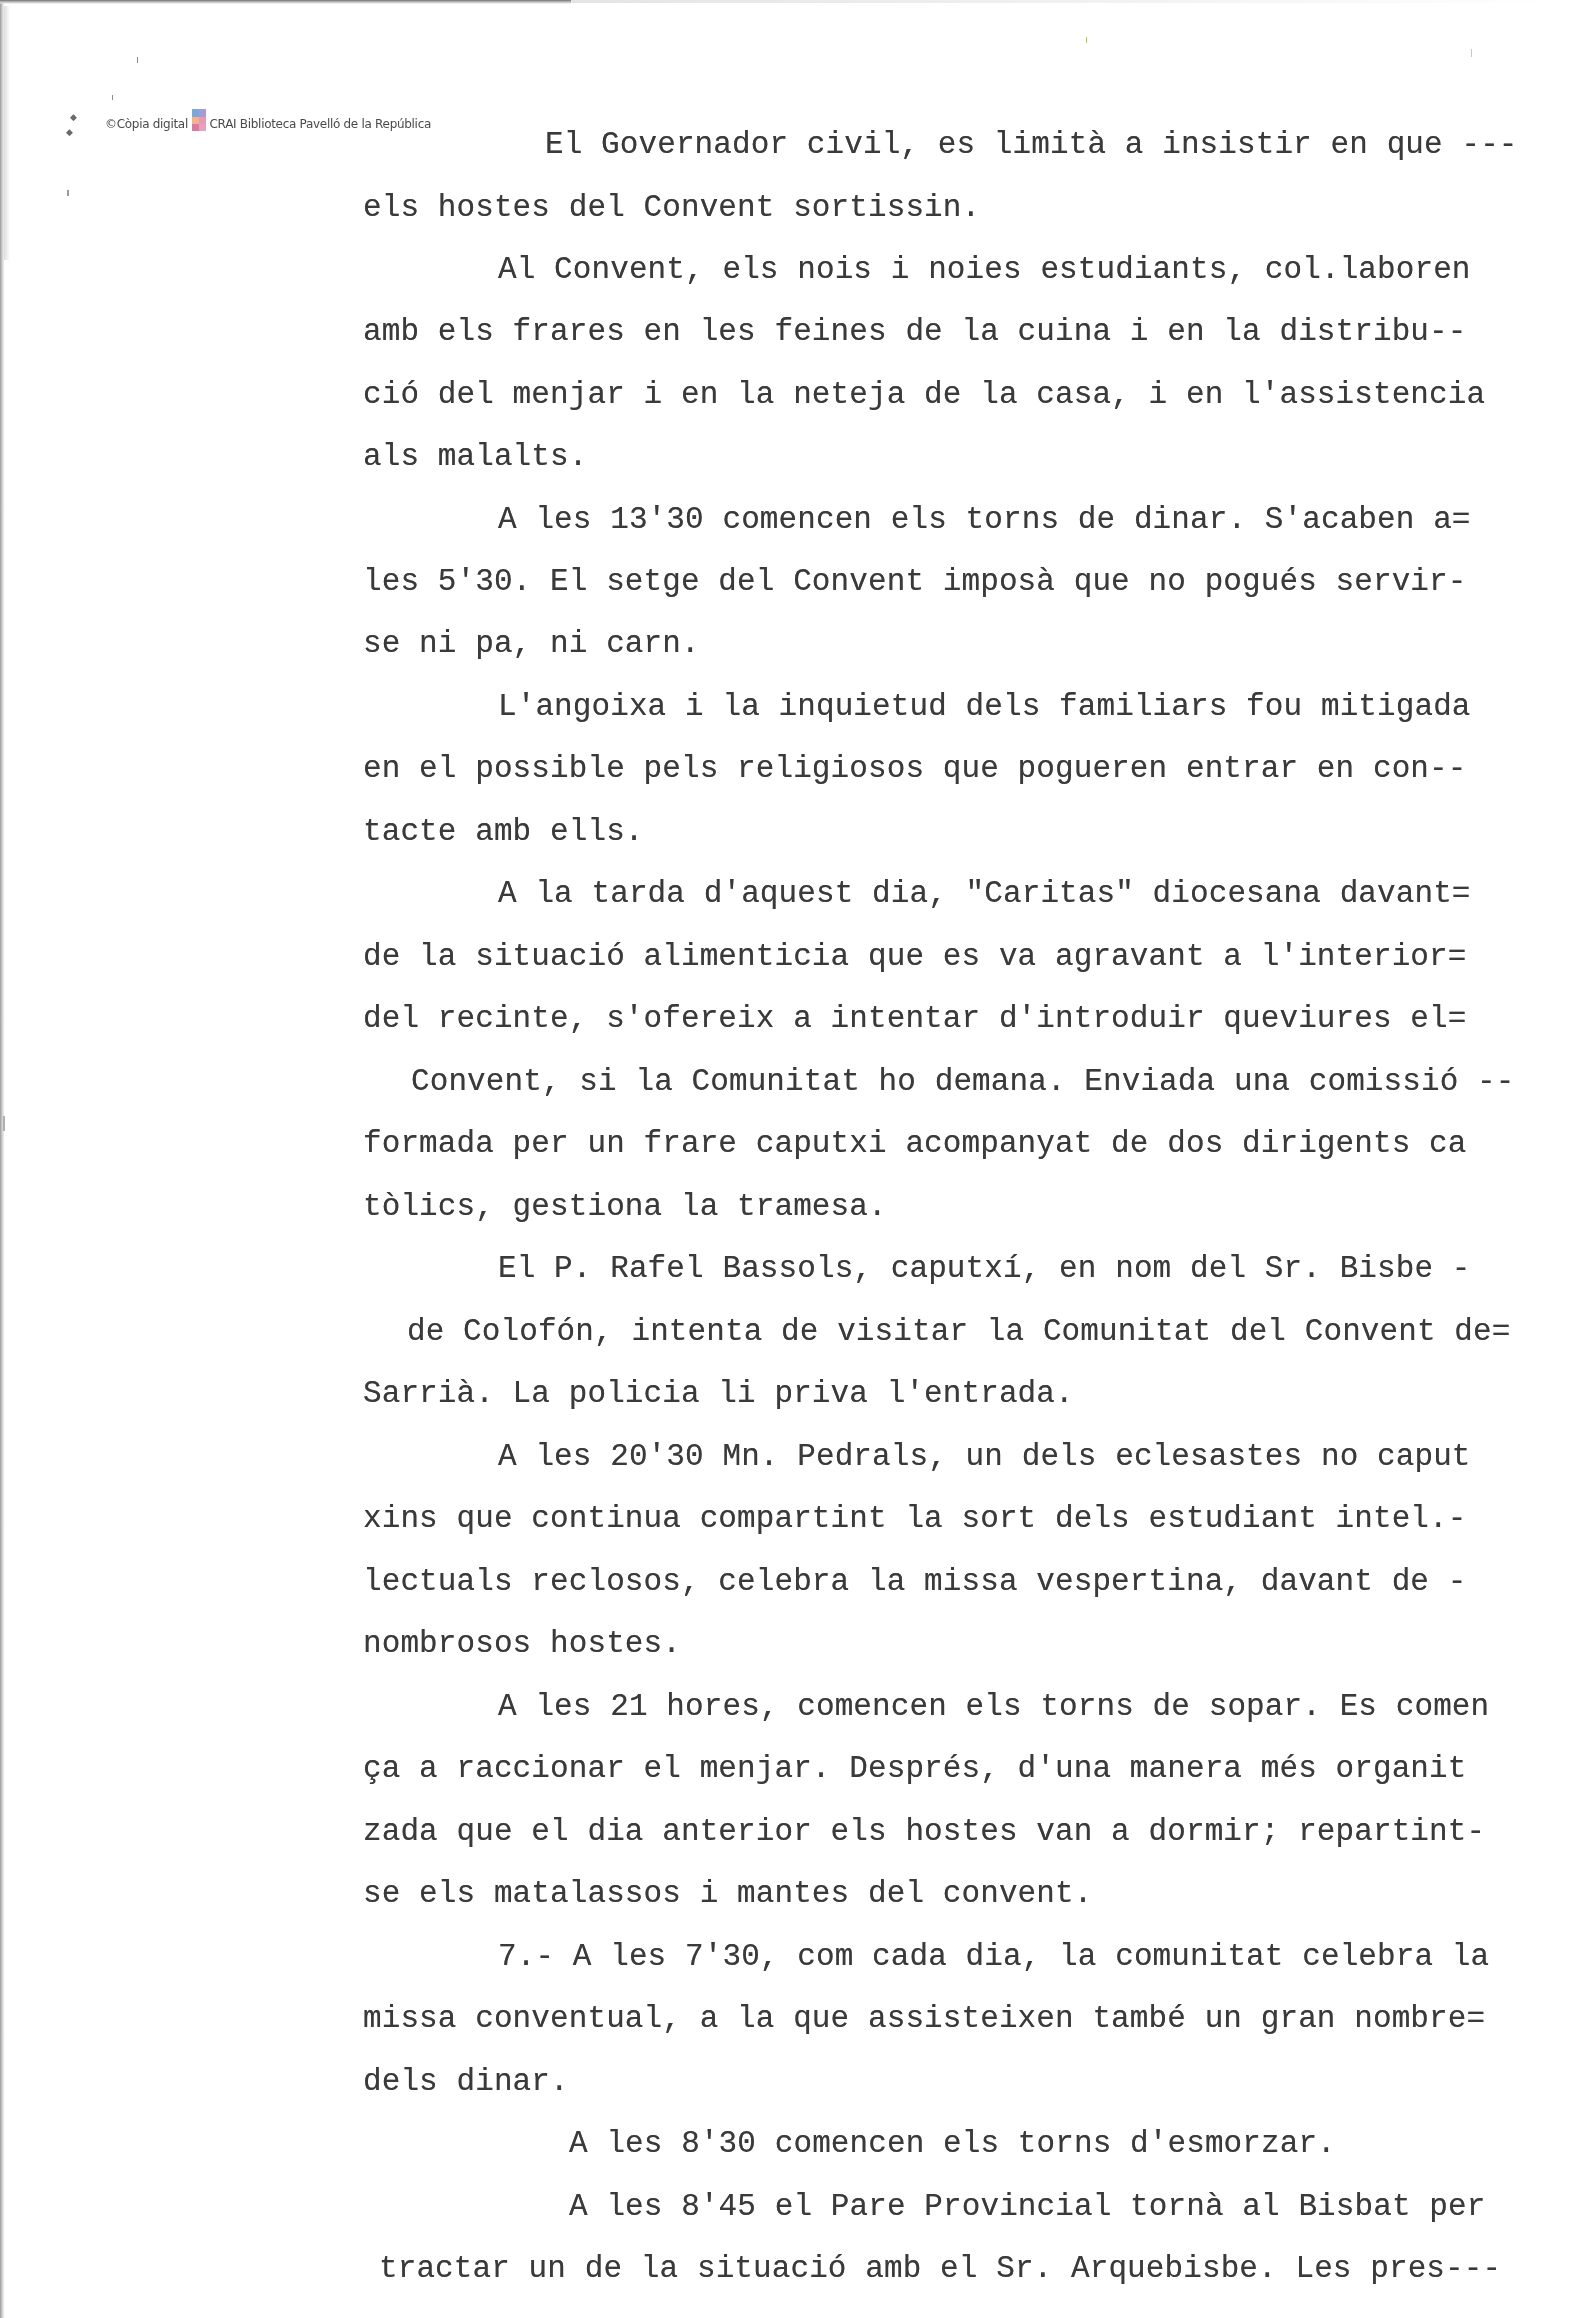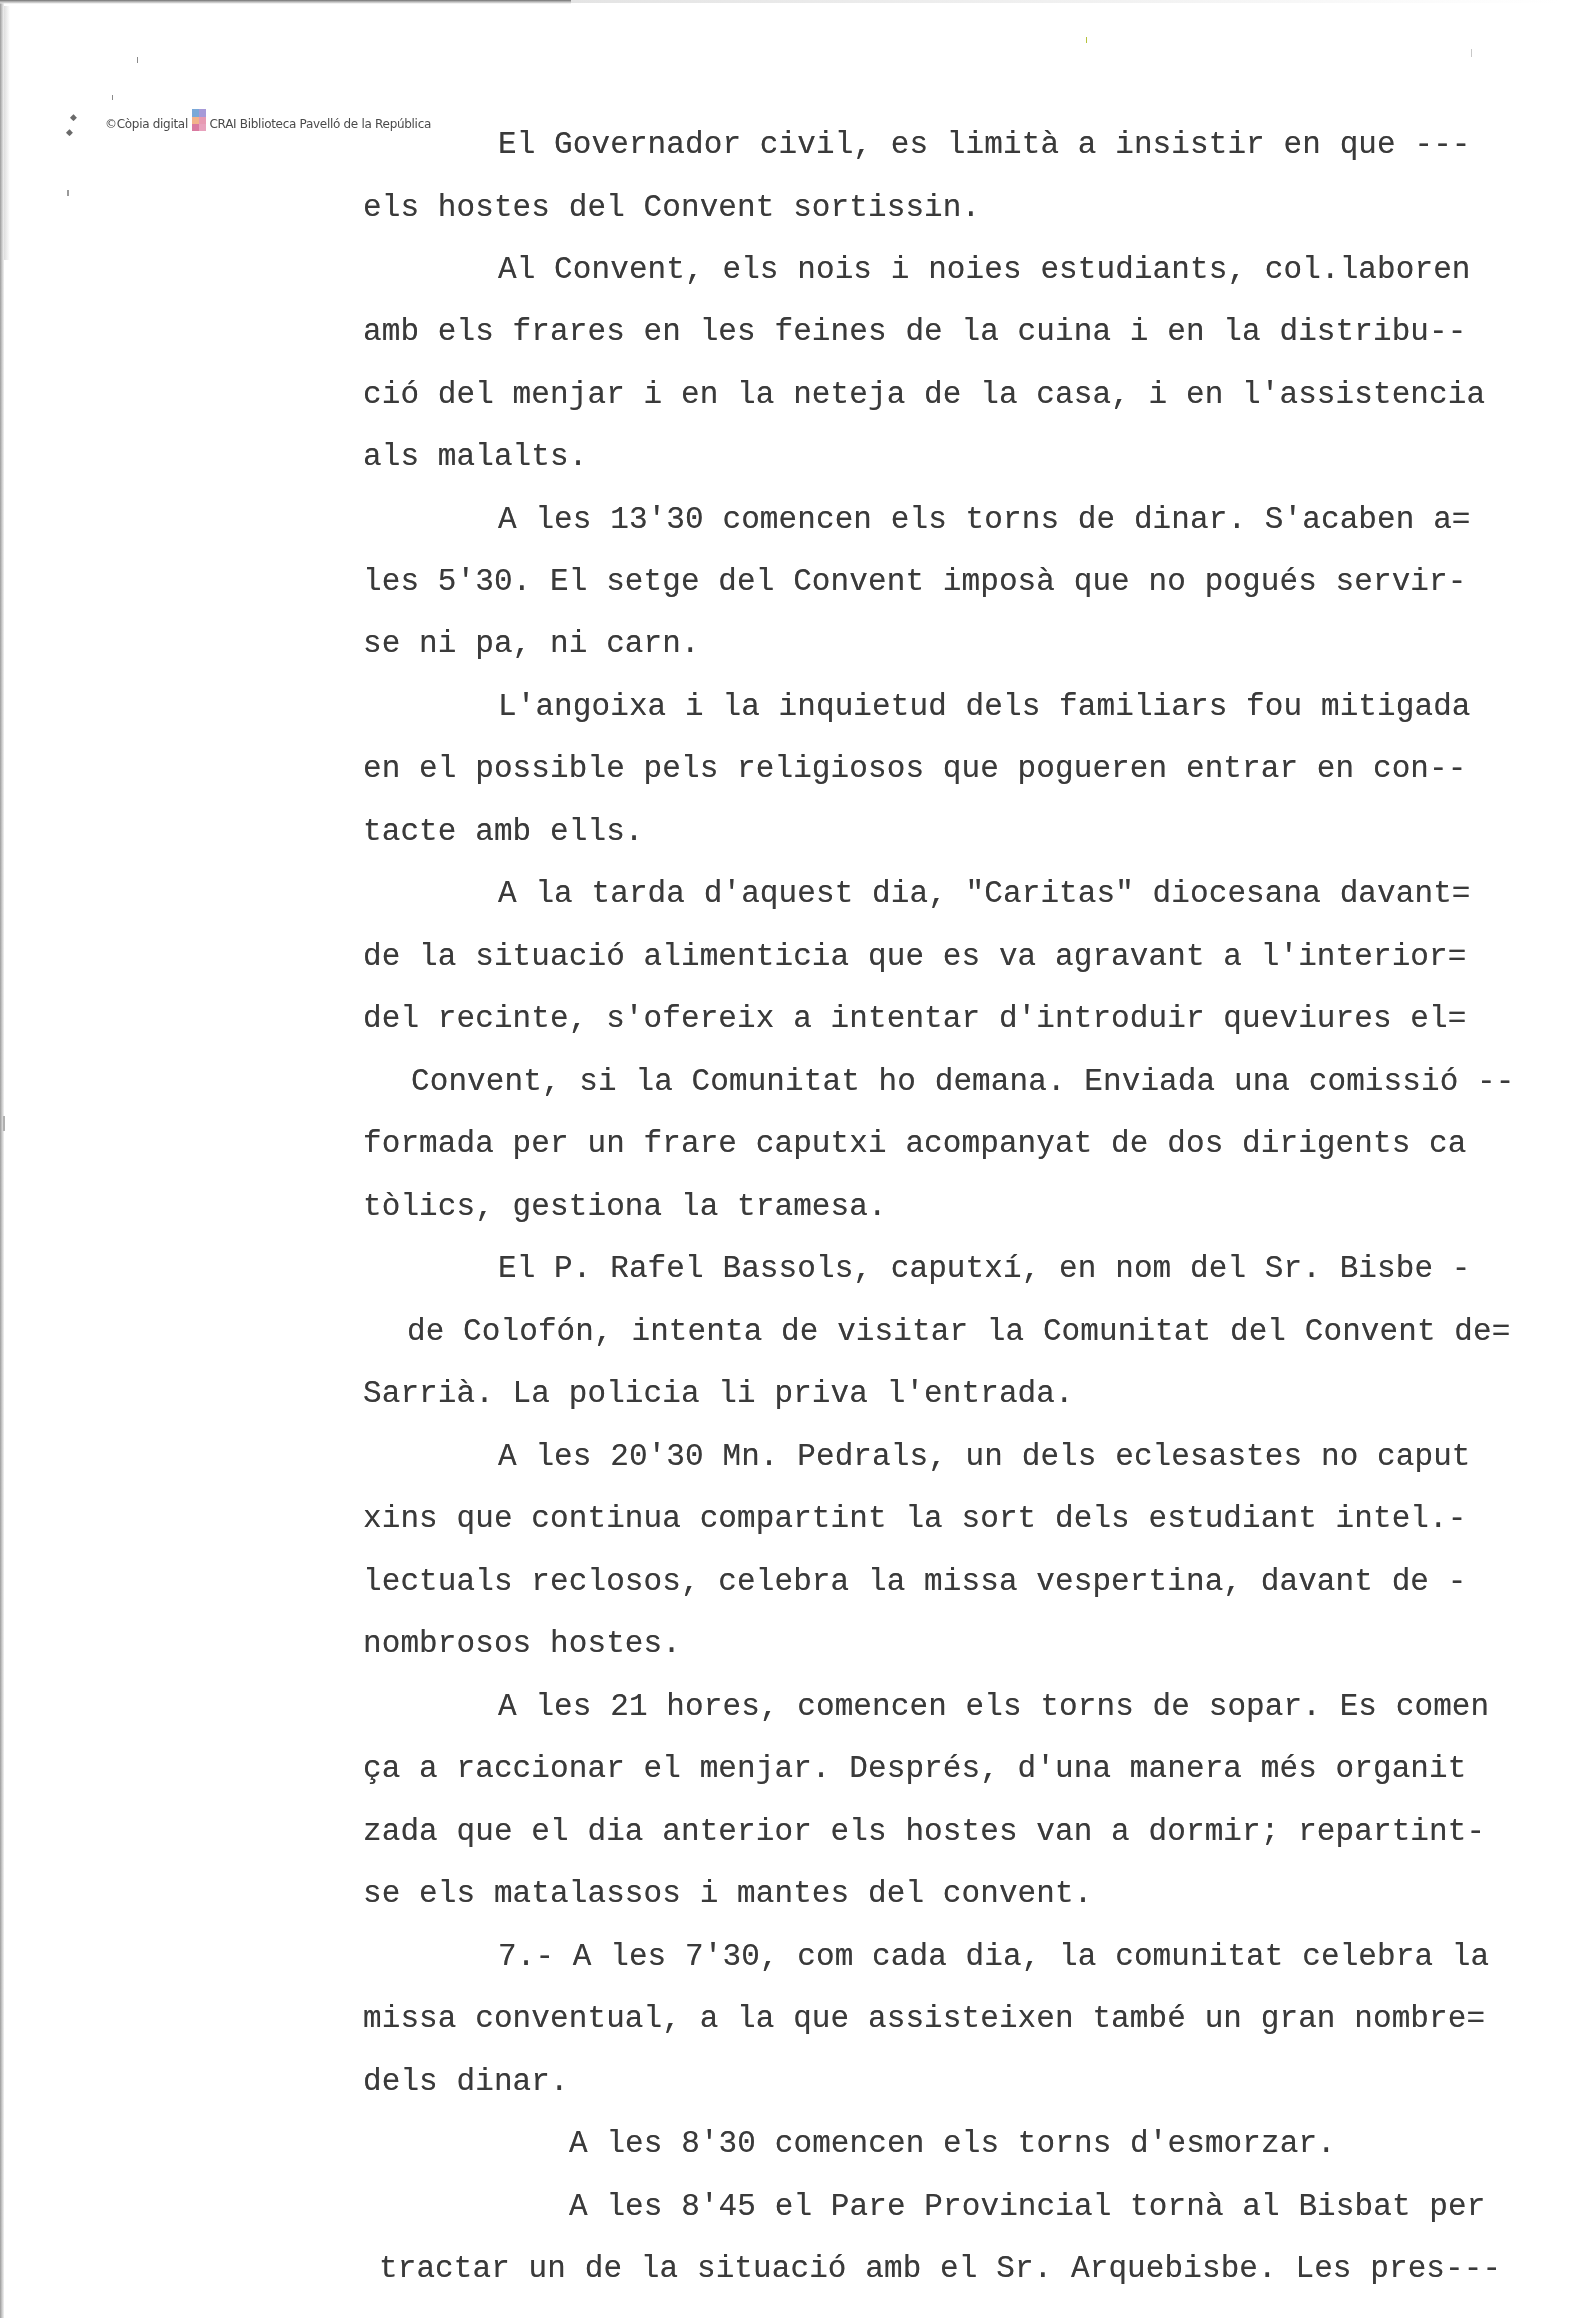--- a/index.html
+++ b/index.html
@@ -119,21 +119,21 @@
     <span style="background:#a79ad8"></span>
     <span style="background:#f2b38a"></span>
     <span style="background:#e79ab3"></span>
     <span style="background:#d97aa0"></span>
     <span style="background:#e8a2bd"></span>
   </span>
   <span>CRAI Biblioteca Pavelló de la República</span>
 </div>
 
 <div class="page-text" id="page-text">
-    <div class="line ind-para" style="top: 129px;">El Governador civil, es limità a insistir en que ---</div>
+    <div class="line ind-para" style="top: 129px; margin-left: 47px;">El Governador civil, es limità a insistir en que ---</div>
     <div class="line ind-none" style="top: 192px;">els hostes del Convent sortissin.</div>
     <div class="line ind-para" style="top: 254px;">Al Convent, els nois i noies estudiants, col.laboren</div>
     <div class="line ind-none" style="top: 316px;">amb els frares en les feines de la cuina i en la distribu--</div>
     <div class="line ind-none" style="top: 379px;">ció del menjar i en la neteja de la casa, i en l'assistencia</div>
     <div class="line ind-none" style="top: 441px;">als malalts.</div>
     <div class="line ind-para" style="top: 504px;">A les 13'30 comencen els torns de dinar. S'acaben a=</div>
     <div class="line ind-none" style="top: 566px;">les 5'30. El setge del Convent imposà que no pogués servir-</div>
     <div class="line ind-none" style="top: 628px;">se ni pa, ni carn.</div>
     <div class="line ind-para" style="top: 691px;">L'angoixa i la inquietud dels familiars fou mitigada</div>
     <div class="line ind-none" style="top: 753px;">en el possible pels religiosos que pogueren entrar en con--</div>

